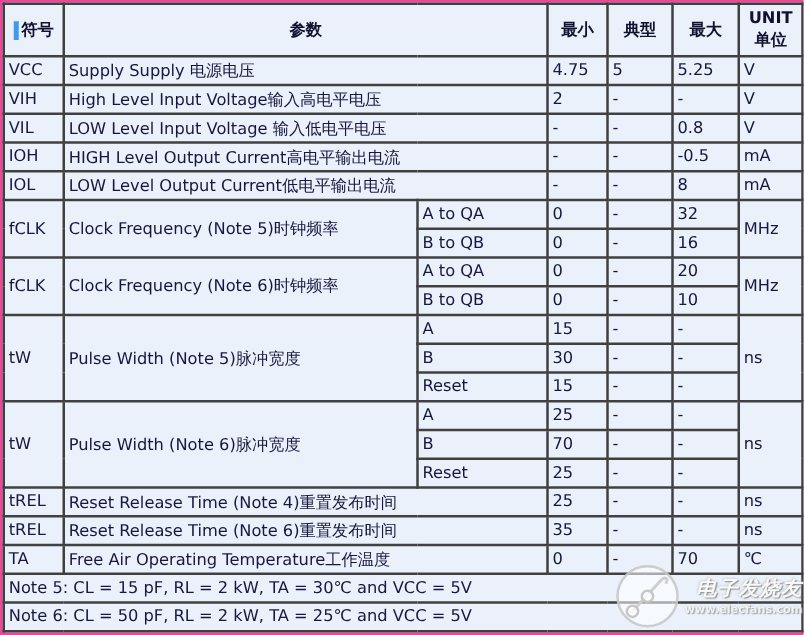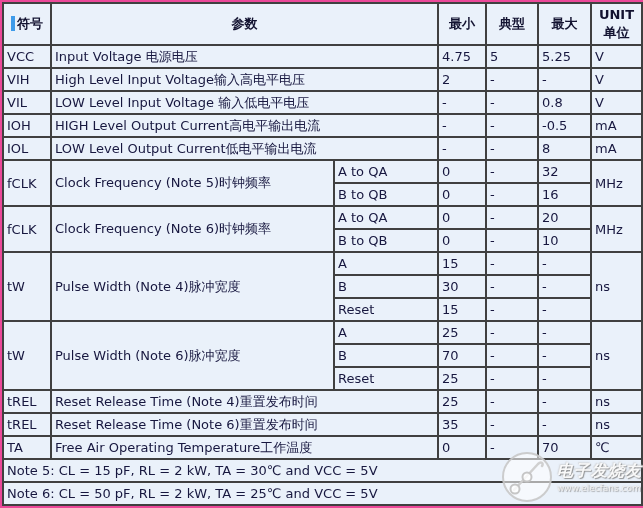--- a/index.html
+++ b/index.html
@@ -57,32 +57,32 @@
   
   .watermark {
     position: absolute;
     right: 1px;
     bottom: 4px;
     display: flex;
     align-items: center;
     gap: 3px;
     pointer-events: none;
   }
-  .wm-text { text-align: left; }
+  .wm-text { text-align: right; }
   .wm-brand {
     font-size: 16px;
     font-weight: bold;
     font-style: italic;
     letter-spacing: 1px;
     color: rgba(252,252,252,0.95);
     text-shadow: 1px 1px 1px rgba(120,120,120,0.75), -1px -1px 1px rgba(210,210,210,0.55), 0 0 2px rgba(150,150,150,0.4);
   }
   .wm-url {
     font-size: 9px;
-    font-weight: normal;
+    font-weight: bold;
     color: rgba(245,245,245,0.95);
     text-shadow: 1px 1px 1px rgba(130,130,130,0.7), 0 0 1px rgba(150,150,150,0.5);
     margin-top: 1px;
   }
 </style>
 </head>
 <body>
 
 <div class="page">
 
@@ -105,21 +105,21 @@
       <th>典型</th>
       <th>最大</th>
       <th class="unit-header">
         <span>UNIT</span>
         <span>单位</span>
       </th>
     </tr>
 
     <tr class="datarow">
       <td>VCC</td>
-      <td colspan="2">Input Voltage 电源电压</td>
+      <td colspan="2">Supply Supply 电源电压</td>
       <td>4.75</td>
       <td>5</td>
       <td>5.25</td>
       <td>V</td>
     </tr>
 
     <tr class="datarow">
       <td>VIH</td>
       <td colspan="2">High Level Input Voltage输入高电平电压</td>
       <td>2</td>
@@ -182,21 +182,21 @@
     </tr>
     <tr class="datarow">
       <td>B to QB</td>
       <td>0</td>
       <td>-</td>
       <td>10</td>
     </tr>
 
     <tr class="datarow">
       <td rowspan="3">tW</td>
-      <td rowspan="3">Pulse Width (Note 4)脉冲宽度</td>
+      <td rowspan="3">Pulse Width (Note 5)脉冲宽度</td>
       <td>A</td>
       <td>15</td>
       <td>-</td>
       <td>-</td>
       <td rowspan="3">ns</td>
     </tr>
     <tr class="datarow">
       <td>B</td>
       <td>30</td>
       <td>-</td>

